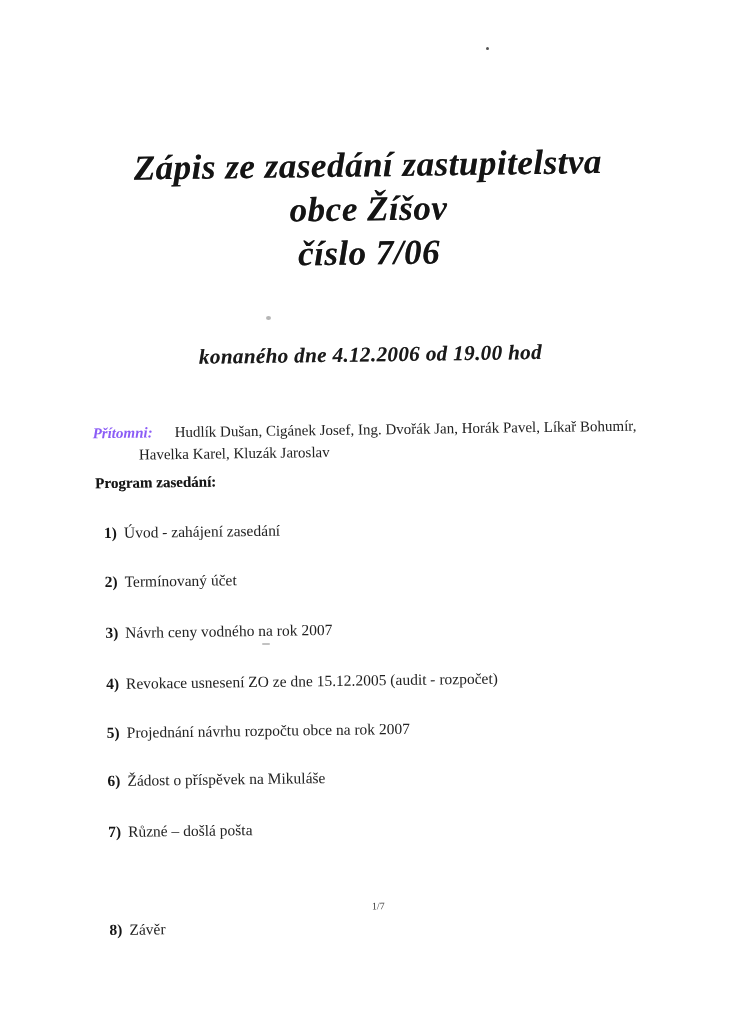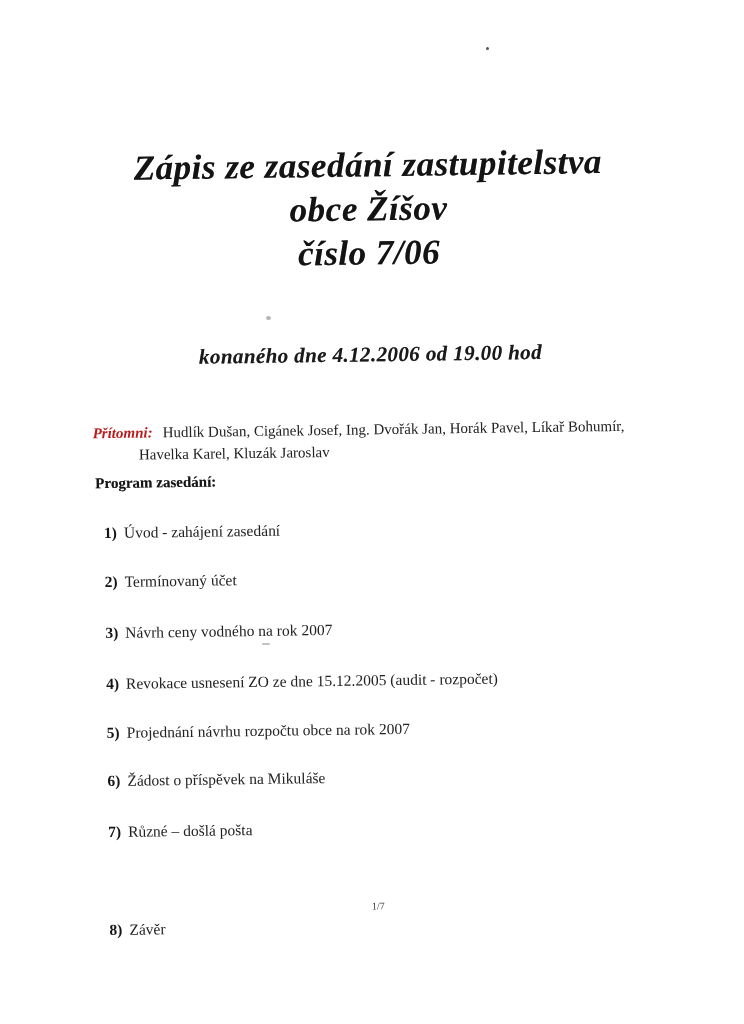--- a/index.html
+++ b/index.html
@@ -54,22 +54,22 @@
     position: absolute;
     top: 419px;
     left: 93px;
     font-size: 15px;
     line-height: 22px;
     color: #222;
   }
   .attendees .label {
     font-weight: bold;
     font-style: italic;
-    margin-right: 10px;
-    color: #b91c1c;
+    margin-right: 22px;
+    color: #8b5cf6;
   }
   .attendees .line2 {
     margin-left: 46px;
   }
   .program-label {
     position: absolute;
     top: 472px;
     left: 95px;
     font-weight: bold;
     font-size: 15px;

